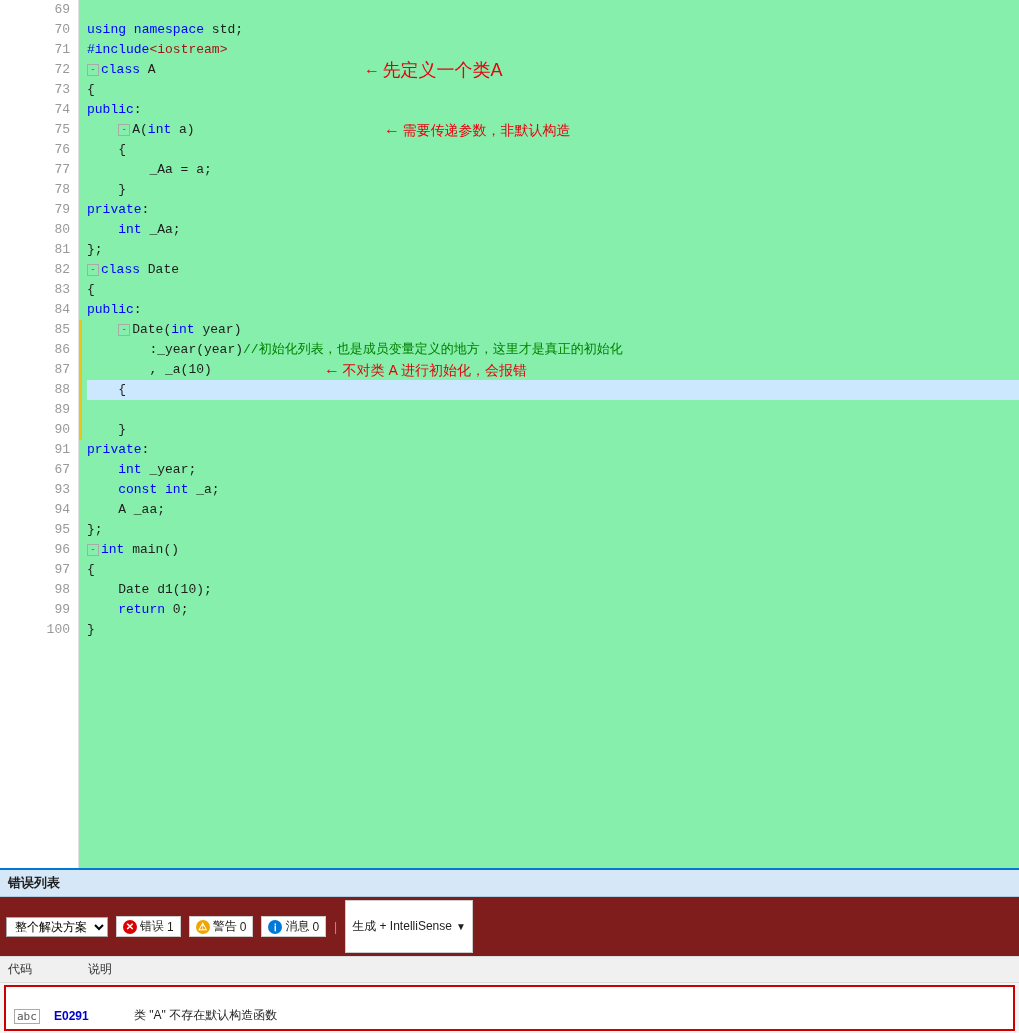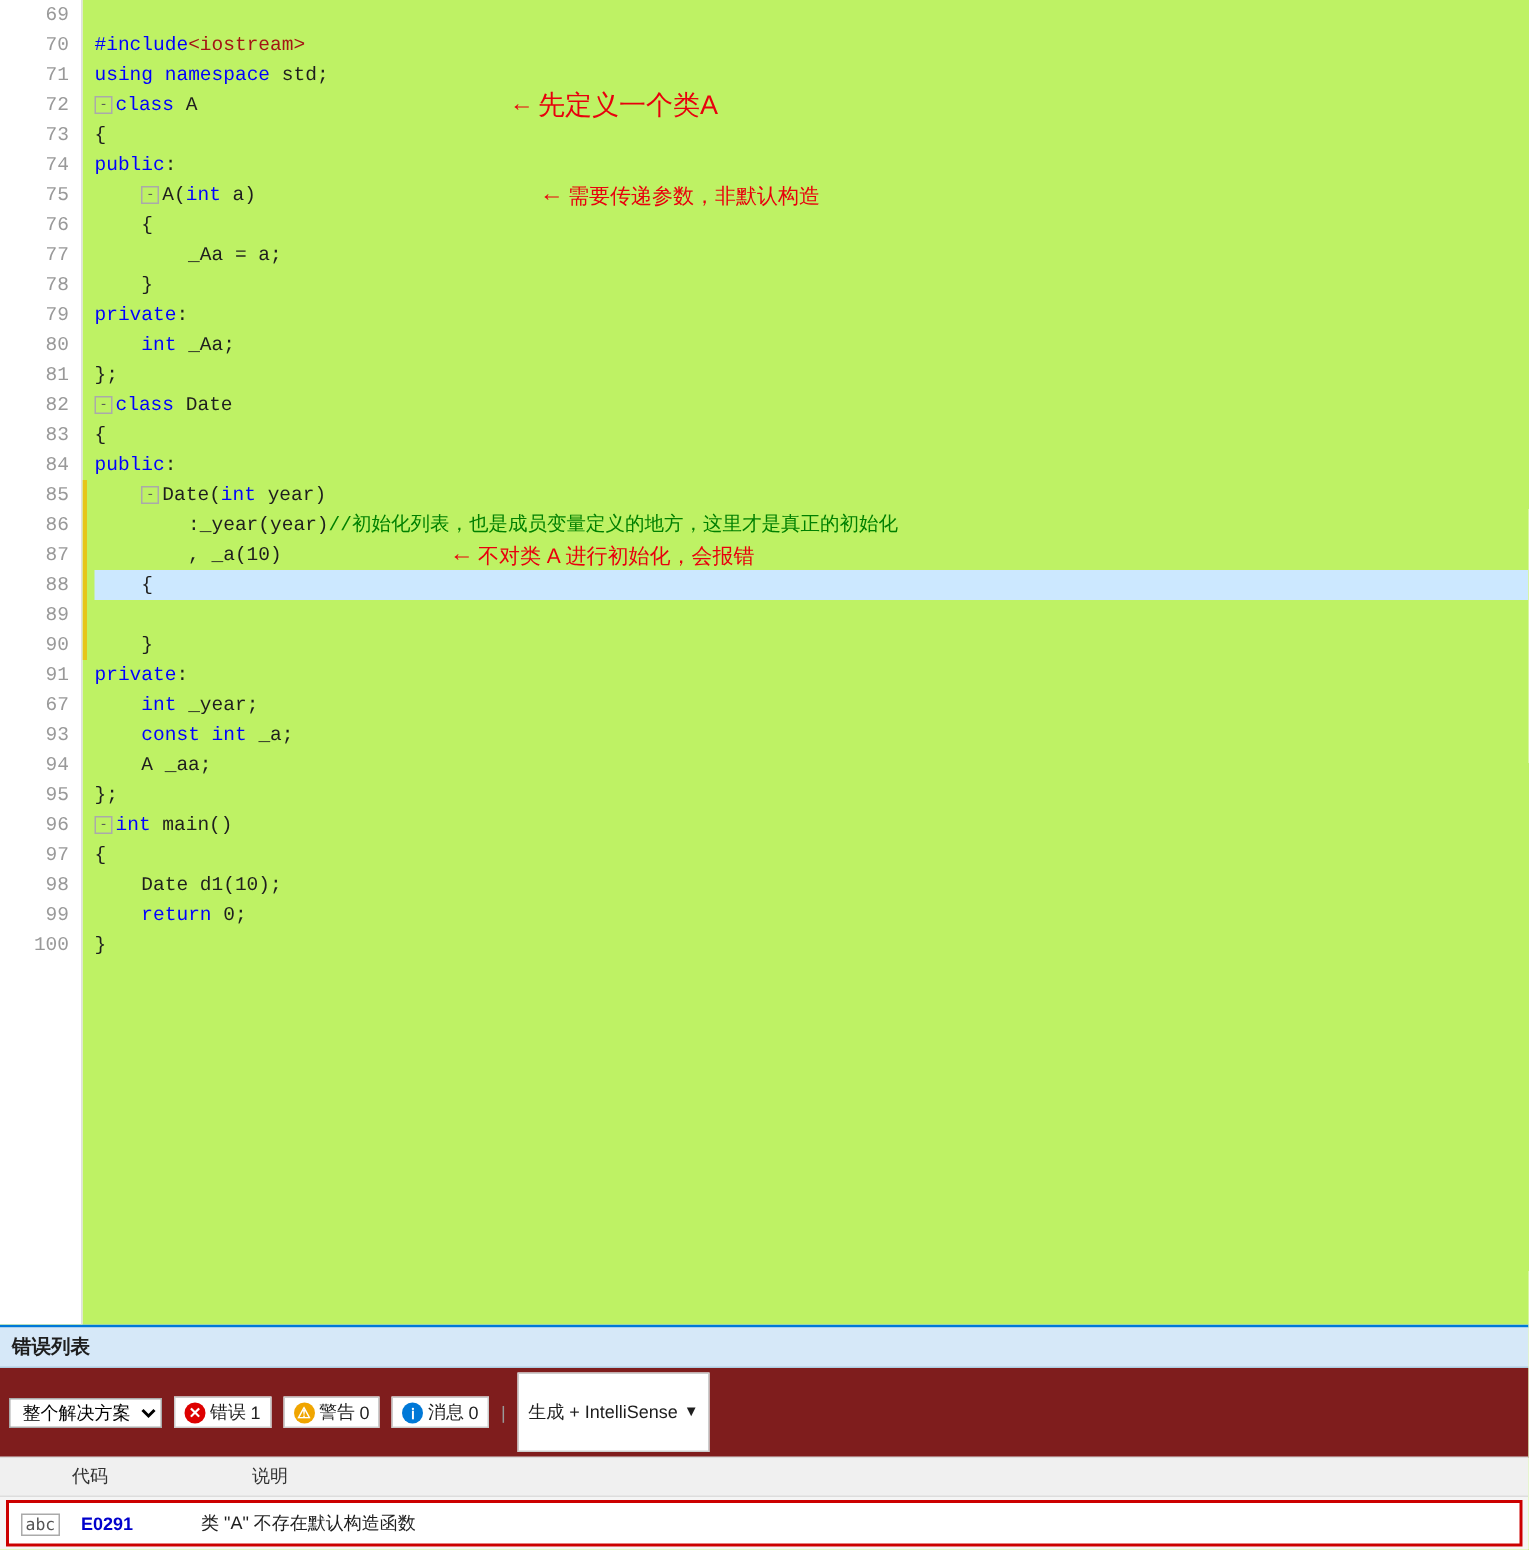--- a/index.html
+++ b/index.html
@@ -11,25 +11,26 @@
       width: 1019px;
       height: 1033px;
       overflow: hidden;
       display: flex;
       flex-direction: column;
     }
 
     
     .code-editor {
       flex: 1;
-      background: #bef264;
+      background: #86efac;
       overflow: hidden;
       display: flex;
       flex-direction: column;
       position: relative;
+      margin-left: 24px;
     }
 
     .code-area {
       flex: 1;
       overflow: hidden;
       display: flex;
       position: relative;
     }
 
     .line-numbers {
@@ -156,36 +157,36 @@
       border-bottom: 1px solid #ddd;
       font-size: 12px;
       font-family: 'Microsoft YaHei', sans-serif;
       padding: 2px 0;
     }
 
     .error-table-header .col {
       padding: 2px 8px;
       color: #333;
       font-weight: normal;
-      margin-left: 40px;
     }
 
     .error-row {
       display: flex;
       align-items: center;
       padding: 3px 0;
       border: 2px solid #cc0000;
       margin: 2px 4px;
       background: #fff;
     }
 
     .error-row .col {
       padding: 2px 8px;
       font-size: 12px;
       font-family: 'Microsoft YaHei', 'SimSun', sans-serif;
+      margin-top: 15px;
     }
 
     
     .line-88-highlight {
       background-color: #cce8ff;
     }
   </style>
 </head>
 <body>
 
@@ -228,25 +229,25 @@
 
     <div style="position:relative; flex:1; overflow:hidden;">
 
       <div style="position:absolute; left:0; top:320px; width:3px; height:120px; background:#e6c619; z-index:10;"></div>
 
       <div class="code-content">
 
         <div class="code-line"><span class="plain"> </span></div>
 
         <div class="code-line">
+          <span class="kw2">using</span><span class="plain"> </span><span class="kw2">namespace</span><span class="plain"> std;</span>
+        </div>
+
+        <div class="code-line">
           <span class="kw">#include</span><span class="include-str">&lt;iostream&gt;</span>
-        </div>
-
-        <div class="code-line">
-          <span class="kw2">using</span><span class="plain"> </span><span class="kw2">namespace</span><span class="plain"> std;</span>
         </div>
 
         <div class="code-line" style="position:relative;">
           <span style="display:inline-block;width:12px;height:12px;border:1px solid #aaa;line-height:10px;text-align:center;font-size:9px;cursor:pointer;margin-right:2px;color:#555;flex-shrink:0;">-</span><span class="kw">class</span><span class="plain"> A</span>
           <span style="position:absolute; left: 280px; top:0; display:flex; align-items:center; gap:6px; white-space:nowrap;">
             <span style="color:#e8000d; font-size:16px;">←</span>
             <span style="color:#e8000d; font-family:'Microsoft YaHei',sans-serif; font-size:18px;">先定义一个类A</span>
           </span>
         </div>
 

